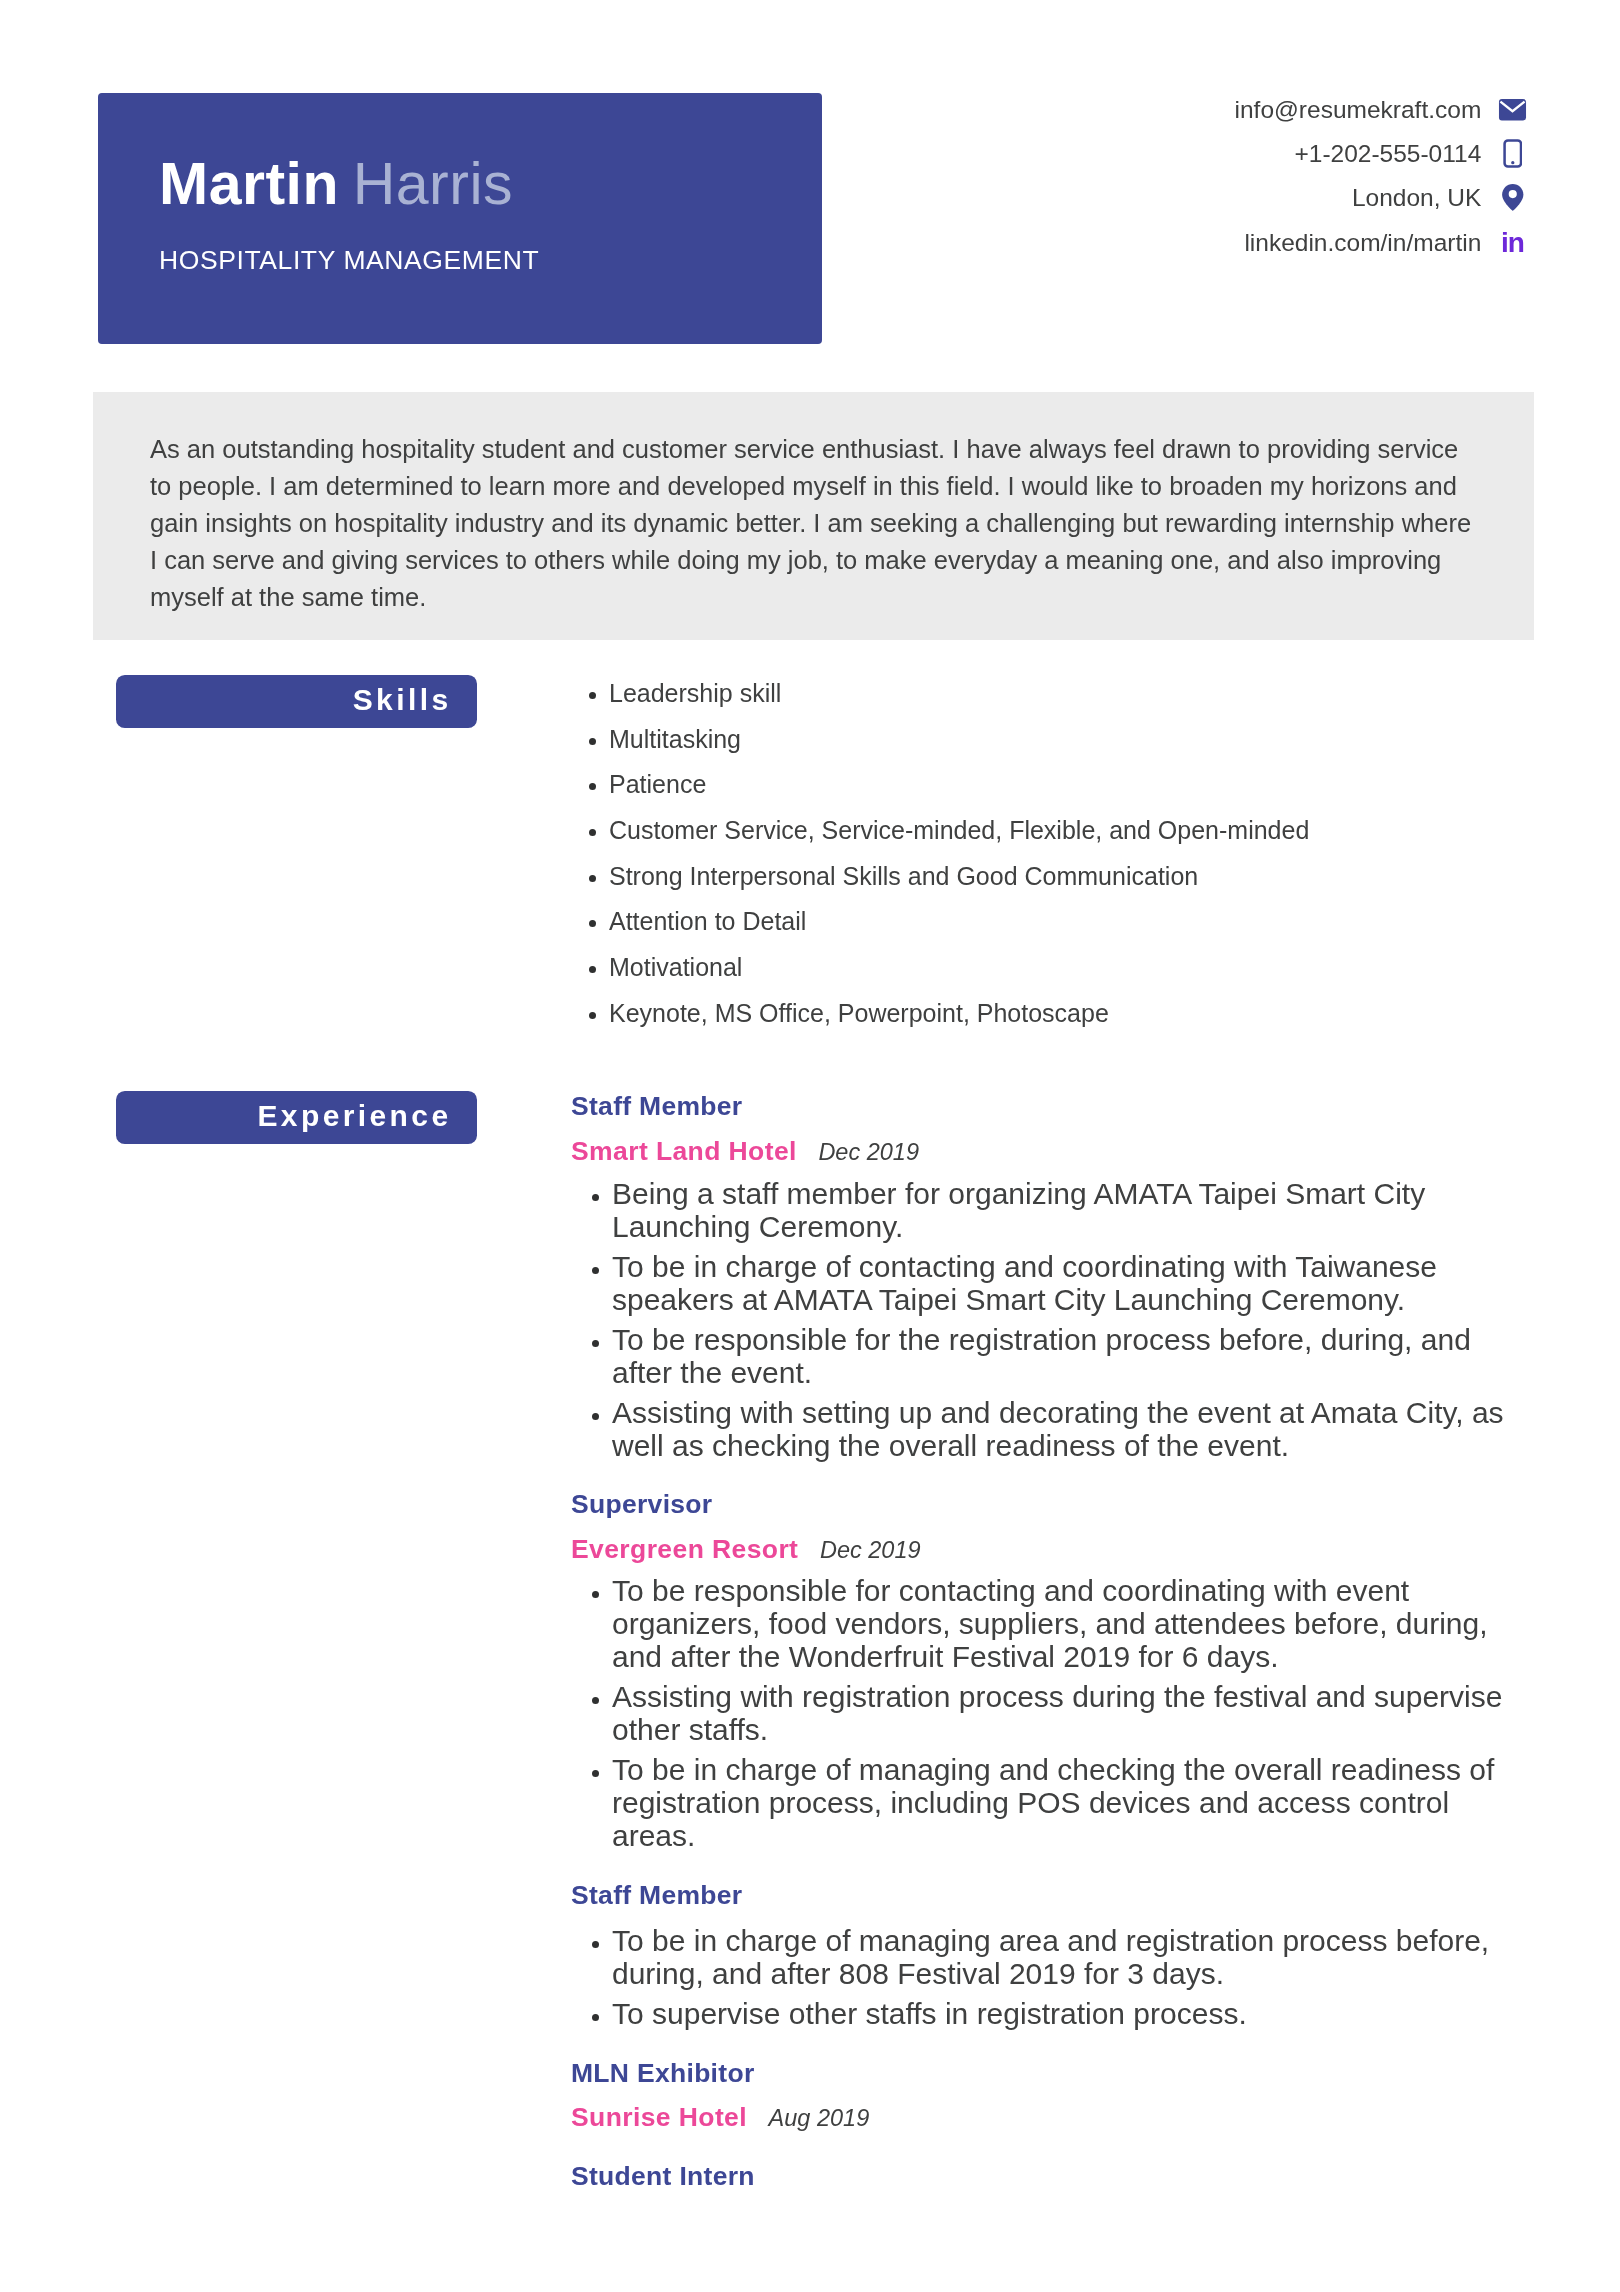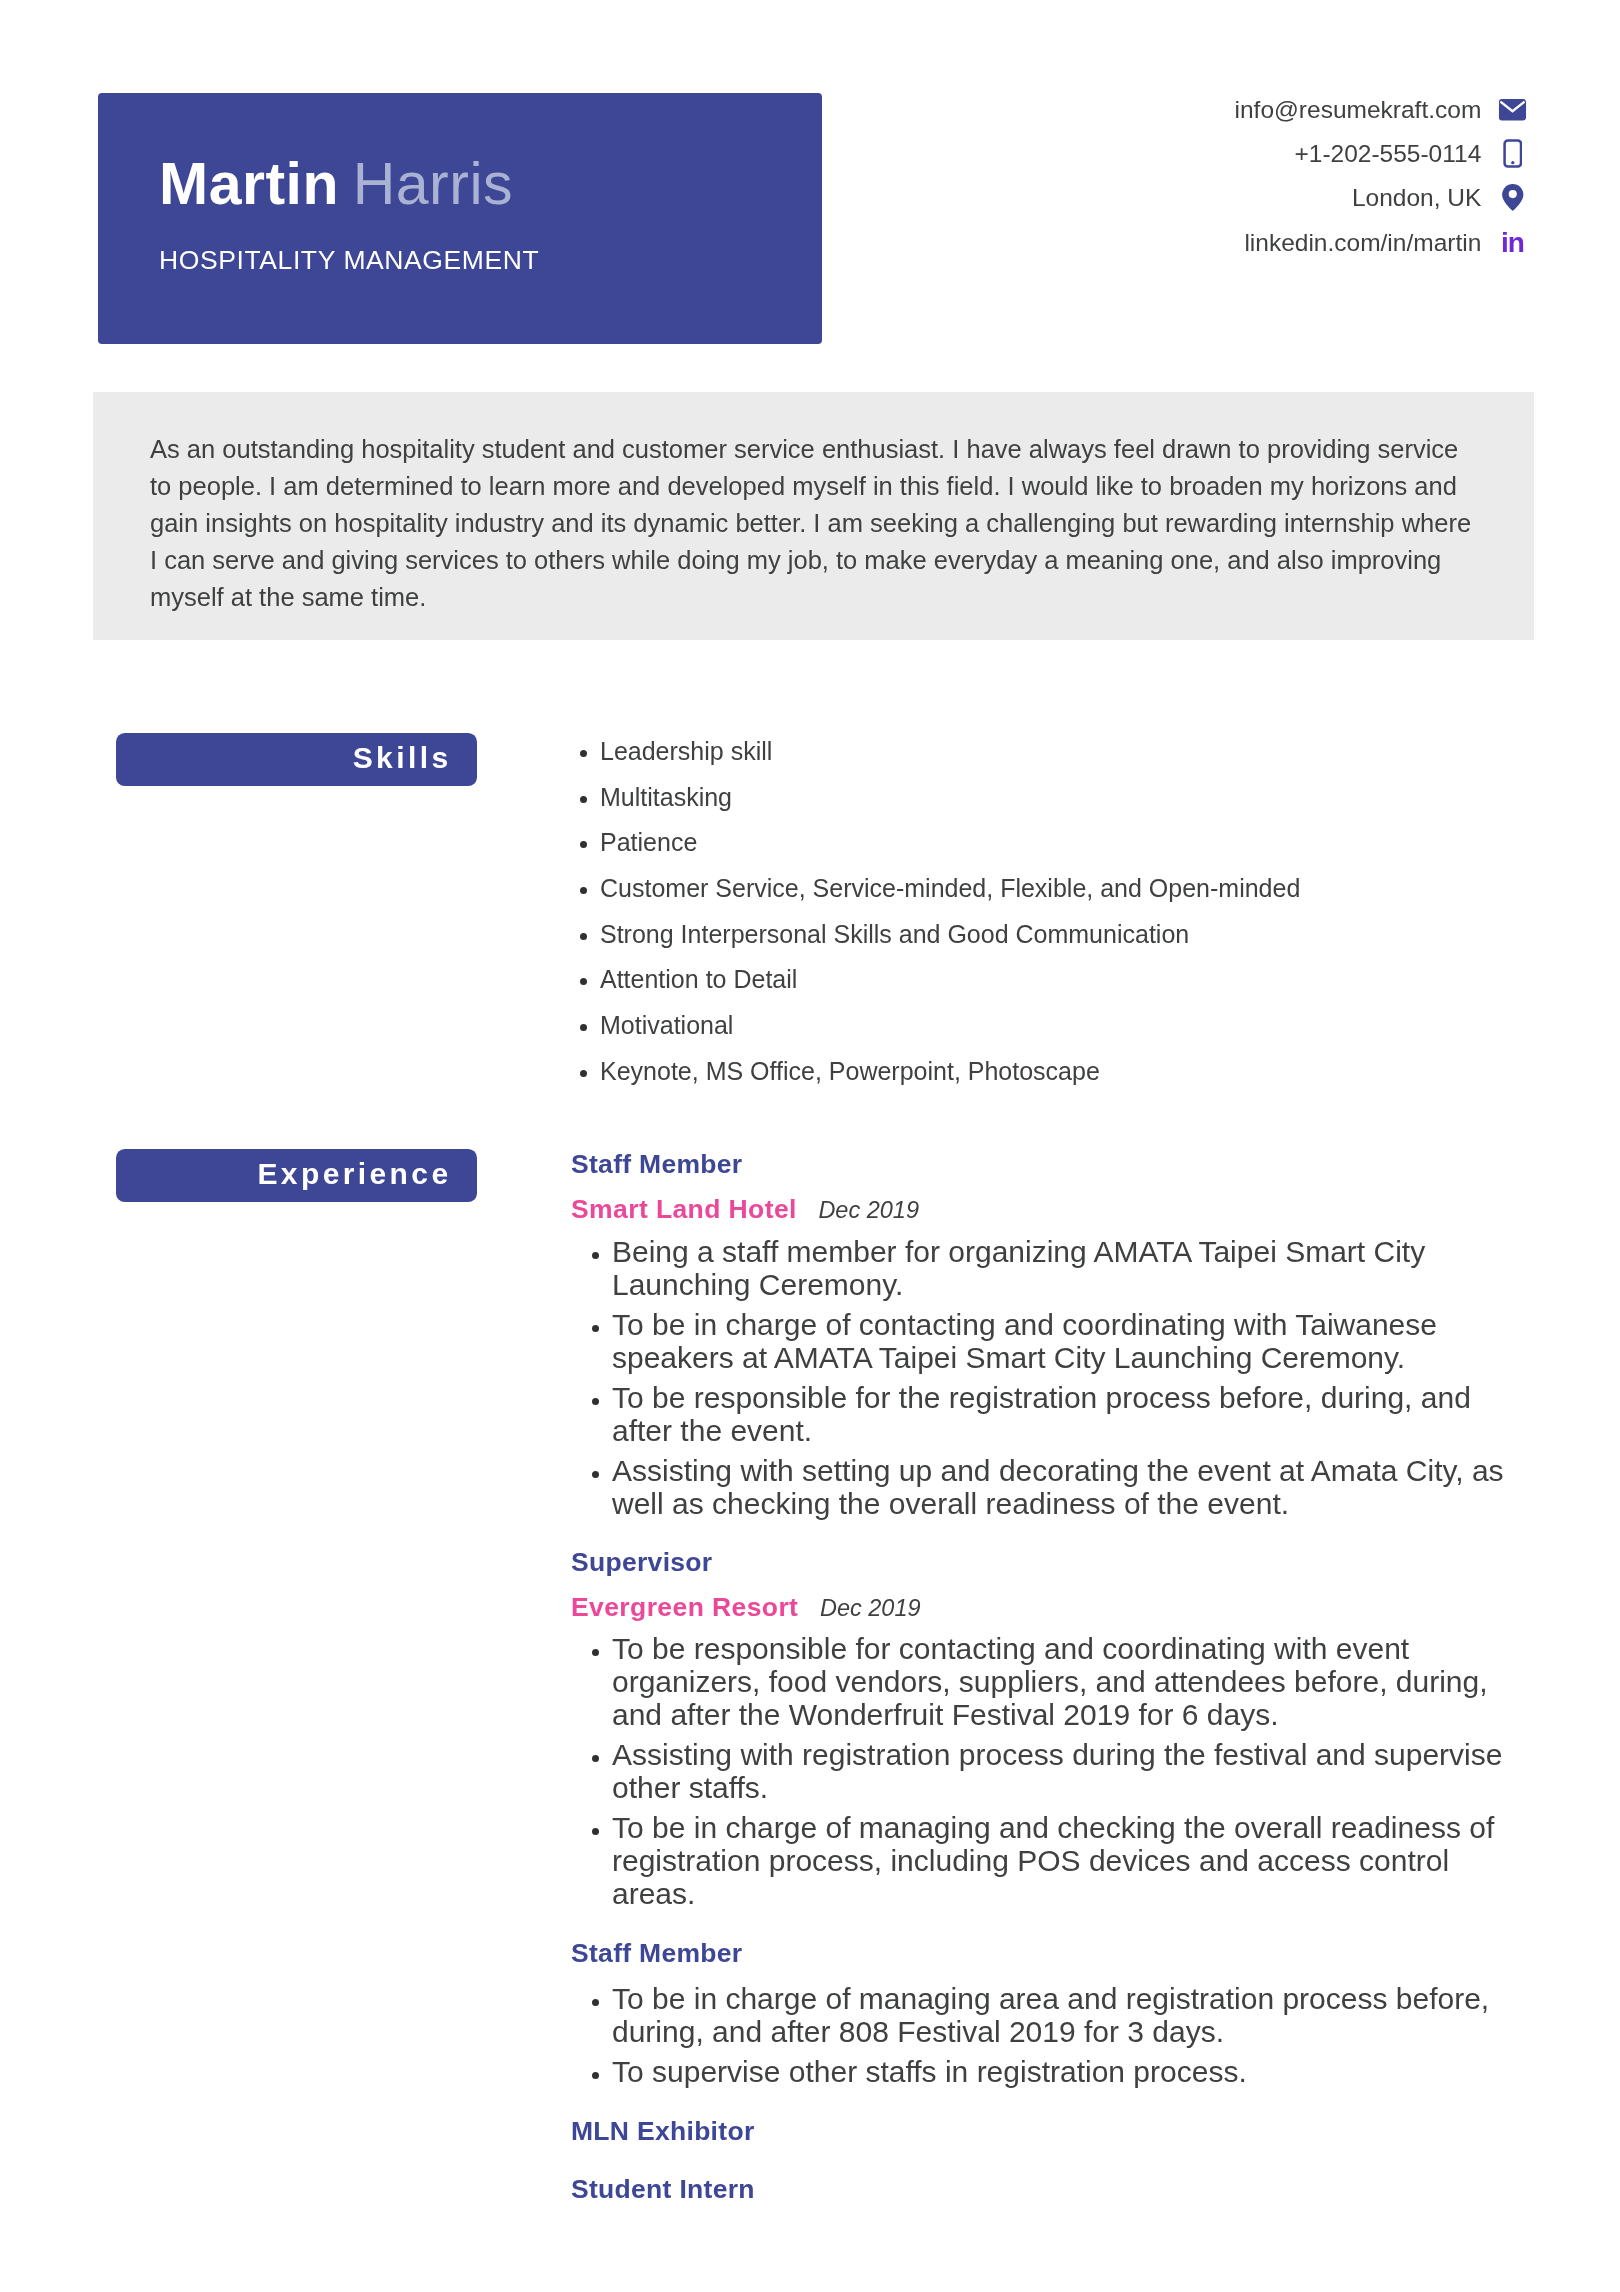--- a/index.html
+++ b/index.html
@@ -44,21 +44,21 @@
   .summary {
     margin:392px 86px 0 93px;
     background:#ebebeb;
     box-sizing:border-box;
     padding:39px 57px 24px 57px;
     font-size:25.5px; line-height:37px; color:#3f4040;
   }
 
   
   .section-row { display:flex; margin-left:116px; }
-  .section-row.skills { margin-top:93px; }
+  .section-row.skills { margin-top:35px;gap:9px; }
   .section-row.experience { margin-top:47px; }
   .label-col { width:361px; flex:none; }
   .pill {
     box-sizing:border-box;
     width:361px;
     background:#3d4795; color:#ffffff;
     border-radius:8.8px;
     font-size:30px; font-weight:600; letter-spacing:3.4px;
     text-align:right;
     padding:7.8px 25.5px 10.8px 9.8px;
@@ -192,20 +192,21 @@
         </div>
         <div class="job">
           <div class="job-role">Staff Member</div>
           <ul class="job-bullets">
             <li>To be in charge of managing area and registration process before, during, and after 808 Festival 2019 for 3 days.</li>
             <li>To supervise other staffs in registration process.</li>
           </ul>
         </div>
         <div class="job">
           <div class="job-role">MLN Exhibitor</div>
+          <div class="job-meta"><span class="job-company">Sunrise Hotel</span><span class="job-date">Aug 2019</span></div>
         </div>
         <div class="job">
           <div class="job-role">Student Intern</div>
         </div>
       </div>
   </div>
 
 </div>
 
 

